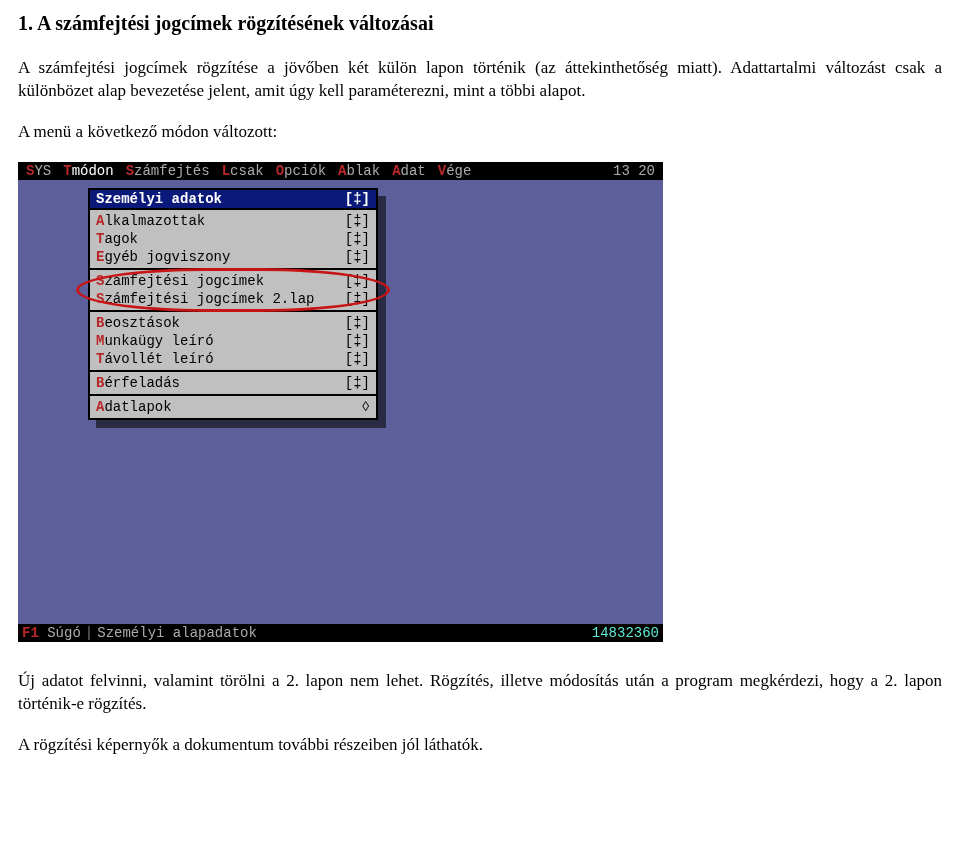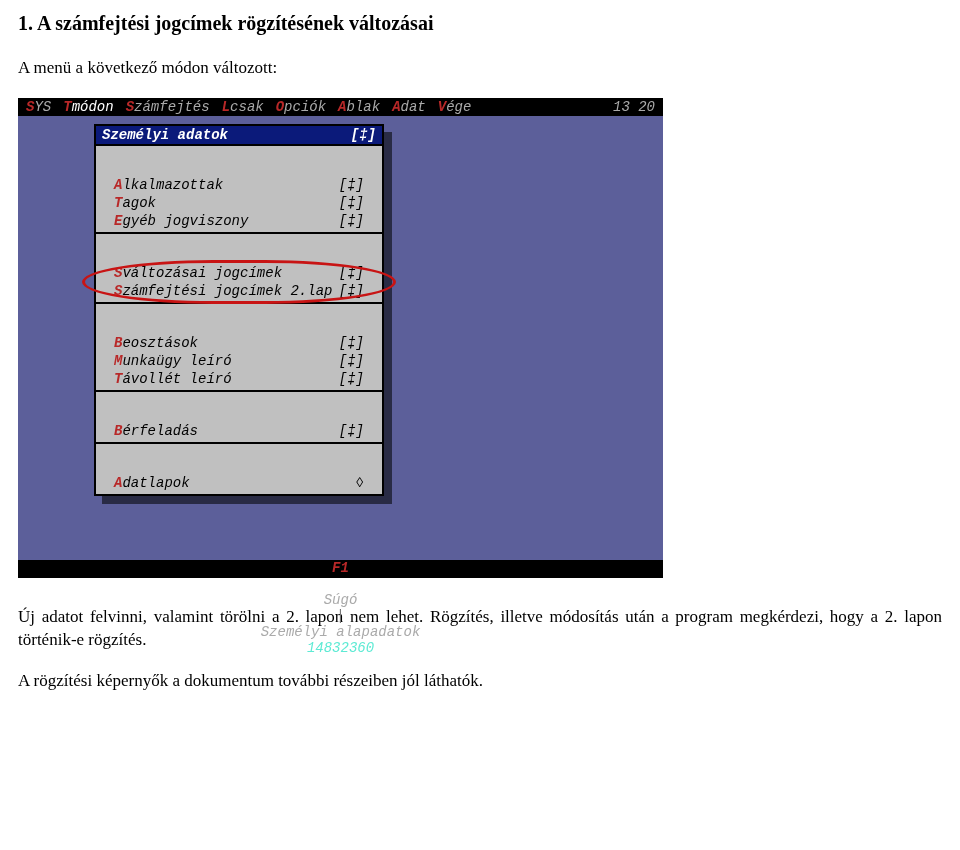--- a/index.html
+++ b/index.html
@@ -25,21 +25,20 @@
     }
     .screenshot {
       width: 645px;
       height: 480px;
       background: #5c5f9a;
       position: relative;
       font-family: "Courier New", monospace;
       font-size: 14px;
       margin-left: 0;
       margin-bottom: 28px;
-      font-style: italic;
     }
     .menubar {
       position: absolute;
       top: 0; left: 0; right: 0;
       height: 18px;
       background: #000;
       color: #aaa;
       display: flex;
       align-items: center;
       padding: 0 2px;
@@ -54,39 +53,38 @@
       background: #000;
     }
     .menubar .hot {
       color: #b82828;
       font-weight: bold;
     }
     .menubar .spacer { flex: 1; }
     .panel {
       position: absolute;
       top: 26px;
-      left: 76px;
+      left: 70px;
       width: 286px;
       background: #c0c0c0;
       border: 2px solid #000;
       box-shadow: 8px 8px 0 rgba(0,0,0,0.55);
     }
     .panel-header {
       background: #0b1a7a;
       color: #fff;
       padding: 1px 6px;
       font-weight: bold;
       border-bottom: 2px solid #000;
       display: flex;
       justify-content: space-between;
     }
     .group {
       border-bottom: 2px solid #000;
-      padding: 2px 12px;
-      margin-top: 28px;
+      padding: 2px 0;
     }
     .row {
       display: flex;
       justify-content: space-between;
       align-items: center;
       padding: 1px 6px;
       color: #000;
     }
     .row .hot { color: #b82828; font-weight: bold; }
     .row .txt { color: #000; }
@@ -106,32 +104,32 @@
     }
     .statusbar {
       position: absolute;
       left: 0; right: 0; bottom: 0;
       height: 18px;
       background: #000;
       color: #aaa;
       display: flex;
       align-items: center;
       padding: 0 4px;
-      flex-direction: column;
     }
     .statusbar .key { color: #b82828; font-weight: bold; }
     .statusbar .sep { margin: 0 4px; color: #777; }
     .statusbar .spacer { flex: 1; }
     .statusbar .pos { color: #5eead4; }
   </style>
 </head>
 <body>
 
 <div class="page">
   <h1>1. A számfejtési jogcímek rögzítésének változásai</h1>
+  <p class="para">A számfejtési jogcímek rögzítése a jövőben két külön lapon történik (az áttekinthetőség miatt). Adattartalmi változást csak a különbözet alap bevezetése jelent, amit úgy kell paraméterezni, mint a többi alapot.</p>
   <p class="para">A menü a következő módon változott:</p>
 
   <div class="screenshot">
     <div class="menubar">
       <span class="mi"><span class="hot">S</span><span>YS</span></span>
       <span class="mi sel"><span class="hot">T</span><span>módon</span></span>
       <span class="mi"><span class="hot">S</span><span>zámfejtés</span></span>
       <span class="mi"><span class="hot">L</span><span>csak</span></span>
       <span class="mi"><span class="hot">O</span><span>pciók</span></span>
       <span class="mi"><span class="hot">A</span><span>blak</span></span>
@@ -157,21 +155,21 @@
             <span class="tag">[‡]</span>
           </div>
         <div class="row">
             <span><span class="hot">E</span><span class="txt">gyéb jogviszony</span></span>
             <span class="tag">[‡]</span>
           </div>
       </div>
 
       <div class="group hl-group">
         <div class="row">
-            <span><span class="hot">S</span><span class="txt">változásai jogcímek</span></span>
+            <span><span class="hot">S</span><span class="txt">zámfejtési jogcímek</span></span>
             <span class="tag">[‡]</span>
           </div>
         <div class="row">
             <span><span class="hot">S</span><span class="txt">zámfejtési jogcímek 2.lap</span></span>
             <span class="tag">[‡]</span>
           </div>
         <div class="ellipse"></div>
       </div>
 
       <div class="group">

